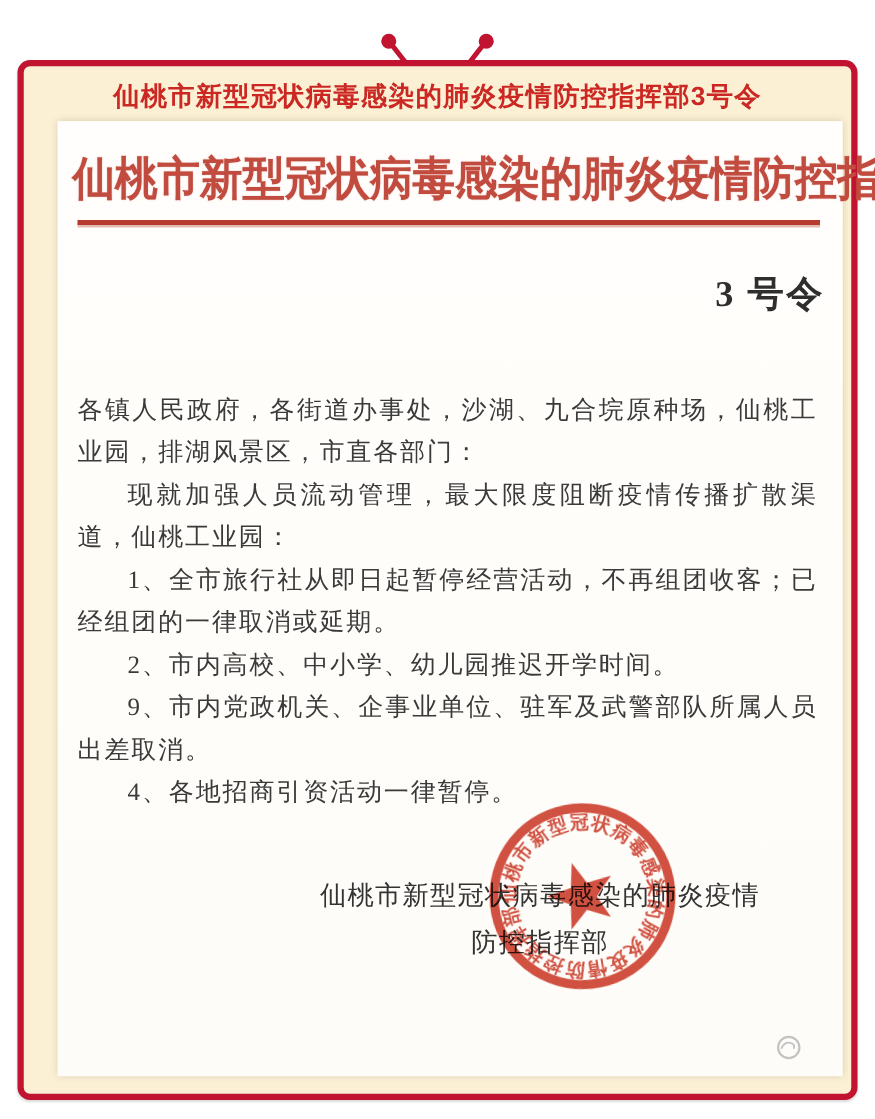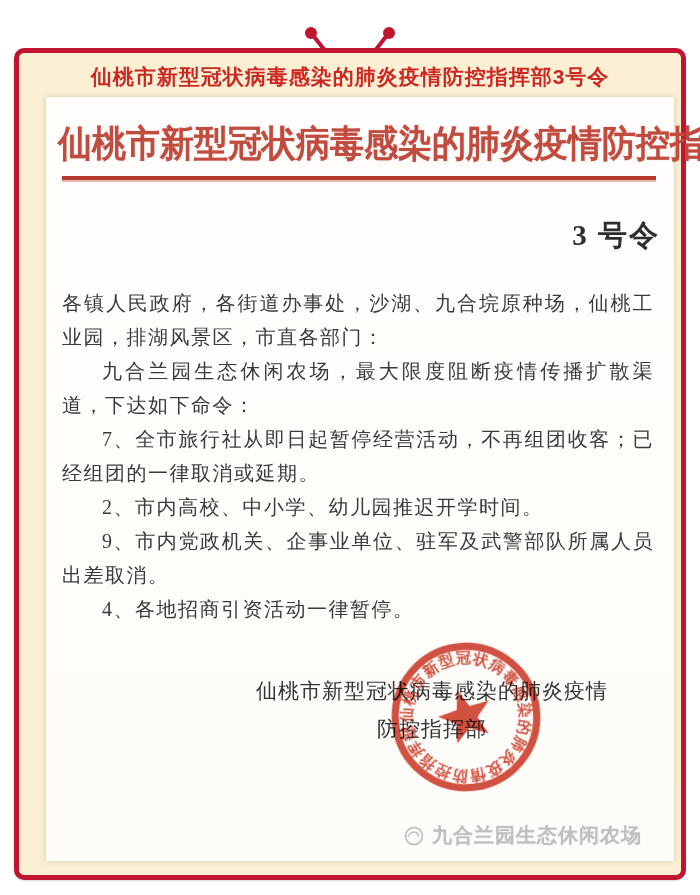--- a/index.html
+++ b/index.html
@@ -68,21 +68,21 @@
   .order-no {
     margin-top:36px;
     text-align:right;
     font-size:29px;
     font-weight:700;
     color:#2e2e2e;
     letter-spacing:2px;
   }
 
   .body-text {
-    margin-top:30px;
+    margin-top:55px;
     padding:0 6px 0 4px;
     font-size:20px;
     line-height:34px;
     letter-spacing:1.5px;
     text-align:justify;
     color:#3a3a3a;
   }
   .para { text-indent:2em; }
   .para.no-indent { text-indent:0; }
 
@@ -145,22 +145,22 @@
 
 <div class="doc">
 
   <div class="doc-title">仙桃市新型冠状病毒感染的肺炎疫情防控指挥部</div>
   <div class="title-rule"></div>
 
   <div class="order-no">3 号令</div>
 
   <div class="body-text">
     <p class="para no-indent">各镇人民政府，各街道办事处，沙湖、九合垸原种场，仙桃工业园，排湖风景区，市直各部门：</p>
-    <p class="para">九合兰园生态休闲农场，最大限度阻断疫情传播扩散渠道，下达如下命令：</p>
-    <p class="para">7、全市旅行社从即日起暂停经营活动，不再组团收客；已经组团的一律取消或延期。</p>
+    <p class="para">现就加强人员流动管理，最大限度阻断疫情传播扩散渠道，仙桃工业园：</p>
+    <p class="para">1、全市旅行社从即日起暂停经营活动，不再组团收客；已经组团的一律取消或延期。</p>
     <p class="para">2、市内高校、中小学、幼儿园推迟开学时间。</p>
     <p class="para">9、市内党政机关、企事业单位、驻军及武警部队所属人员出差取消。</p>
     <p class="para">4、各地招商引资活动一律暂停。</p>
   </div>
 
   <div class="sign-block">
     <div>仙桃市新型冠状病毒感染的肺炎疫情</div>
     <div>防控指挥部</div>
   </div>
 
@@ -175,16 +175,15 @@
         <textPath href="#sealArc">仙桃市新型冠状病毒感染的肺炎疫情防控指挥部</textPath>
       </text>
     </svg>
   </div>
 
   <div class="watermark">
     <svg width="22" height="22" viewBox="0 0 22 22">
       <circle cx="11" cy="11" r="8.5" fill="none" stroke="#c3c3c3" stroke-width="1.8"></circle>
       <path d="M5,12 q3,-7 9,-4 q2,1 1,4" fill="none" stroke="#c3c3c3" stroke-width="1.5"></path>
     </svg>
-    <span>九合兰园生态休闲农场</span>
   </div>
 
 </div>
 
 </body></html>

